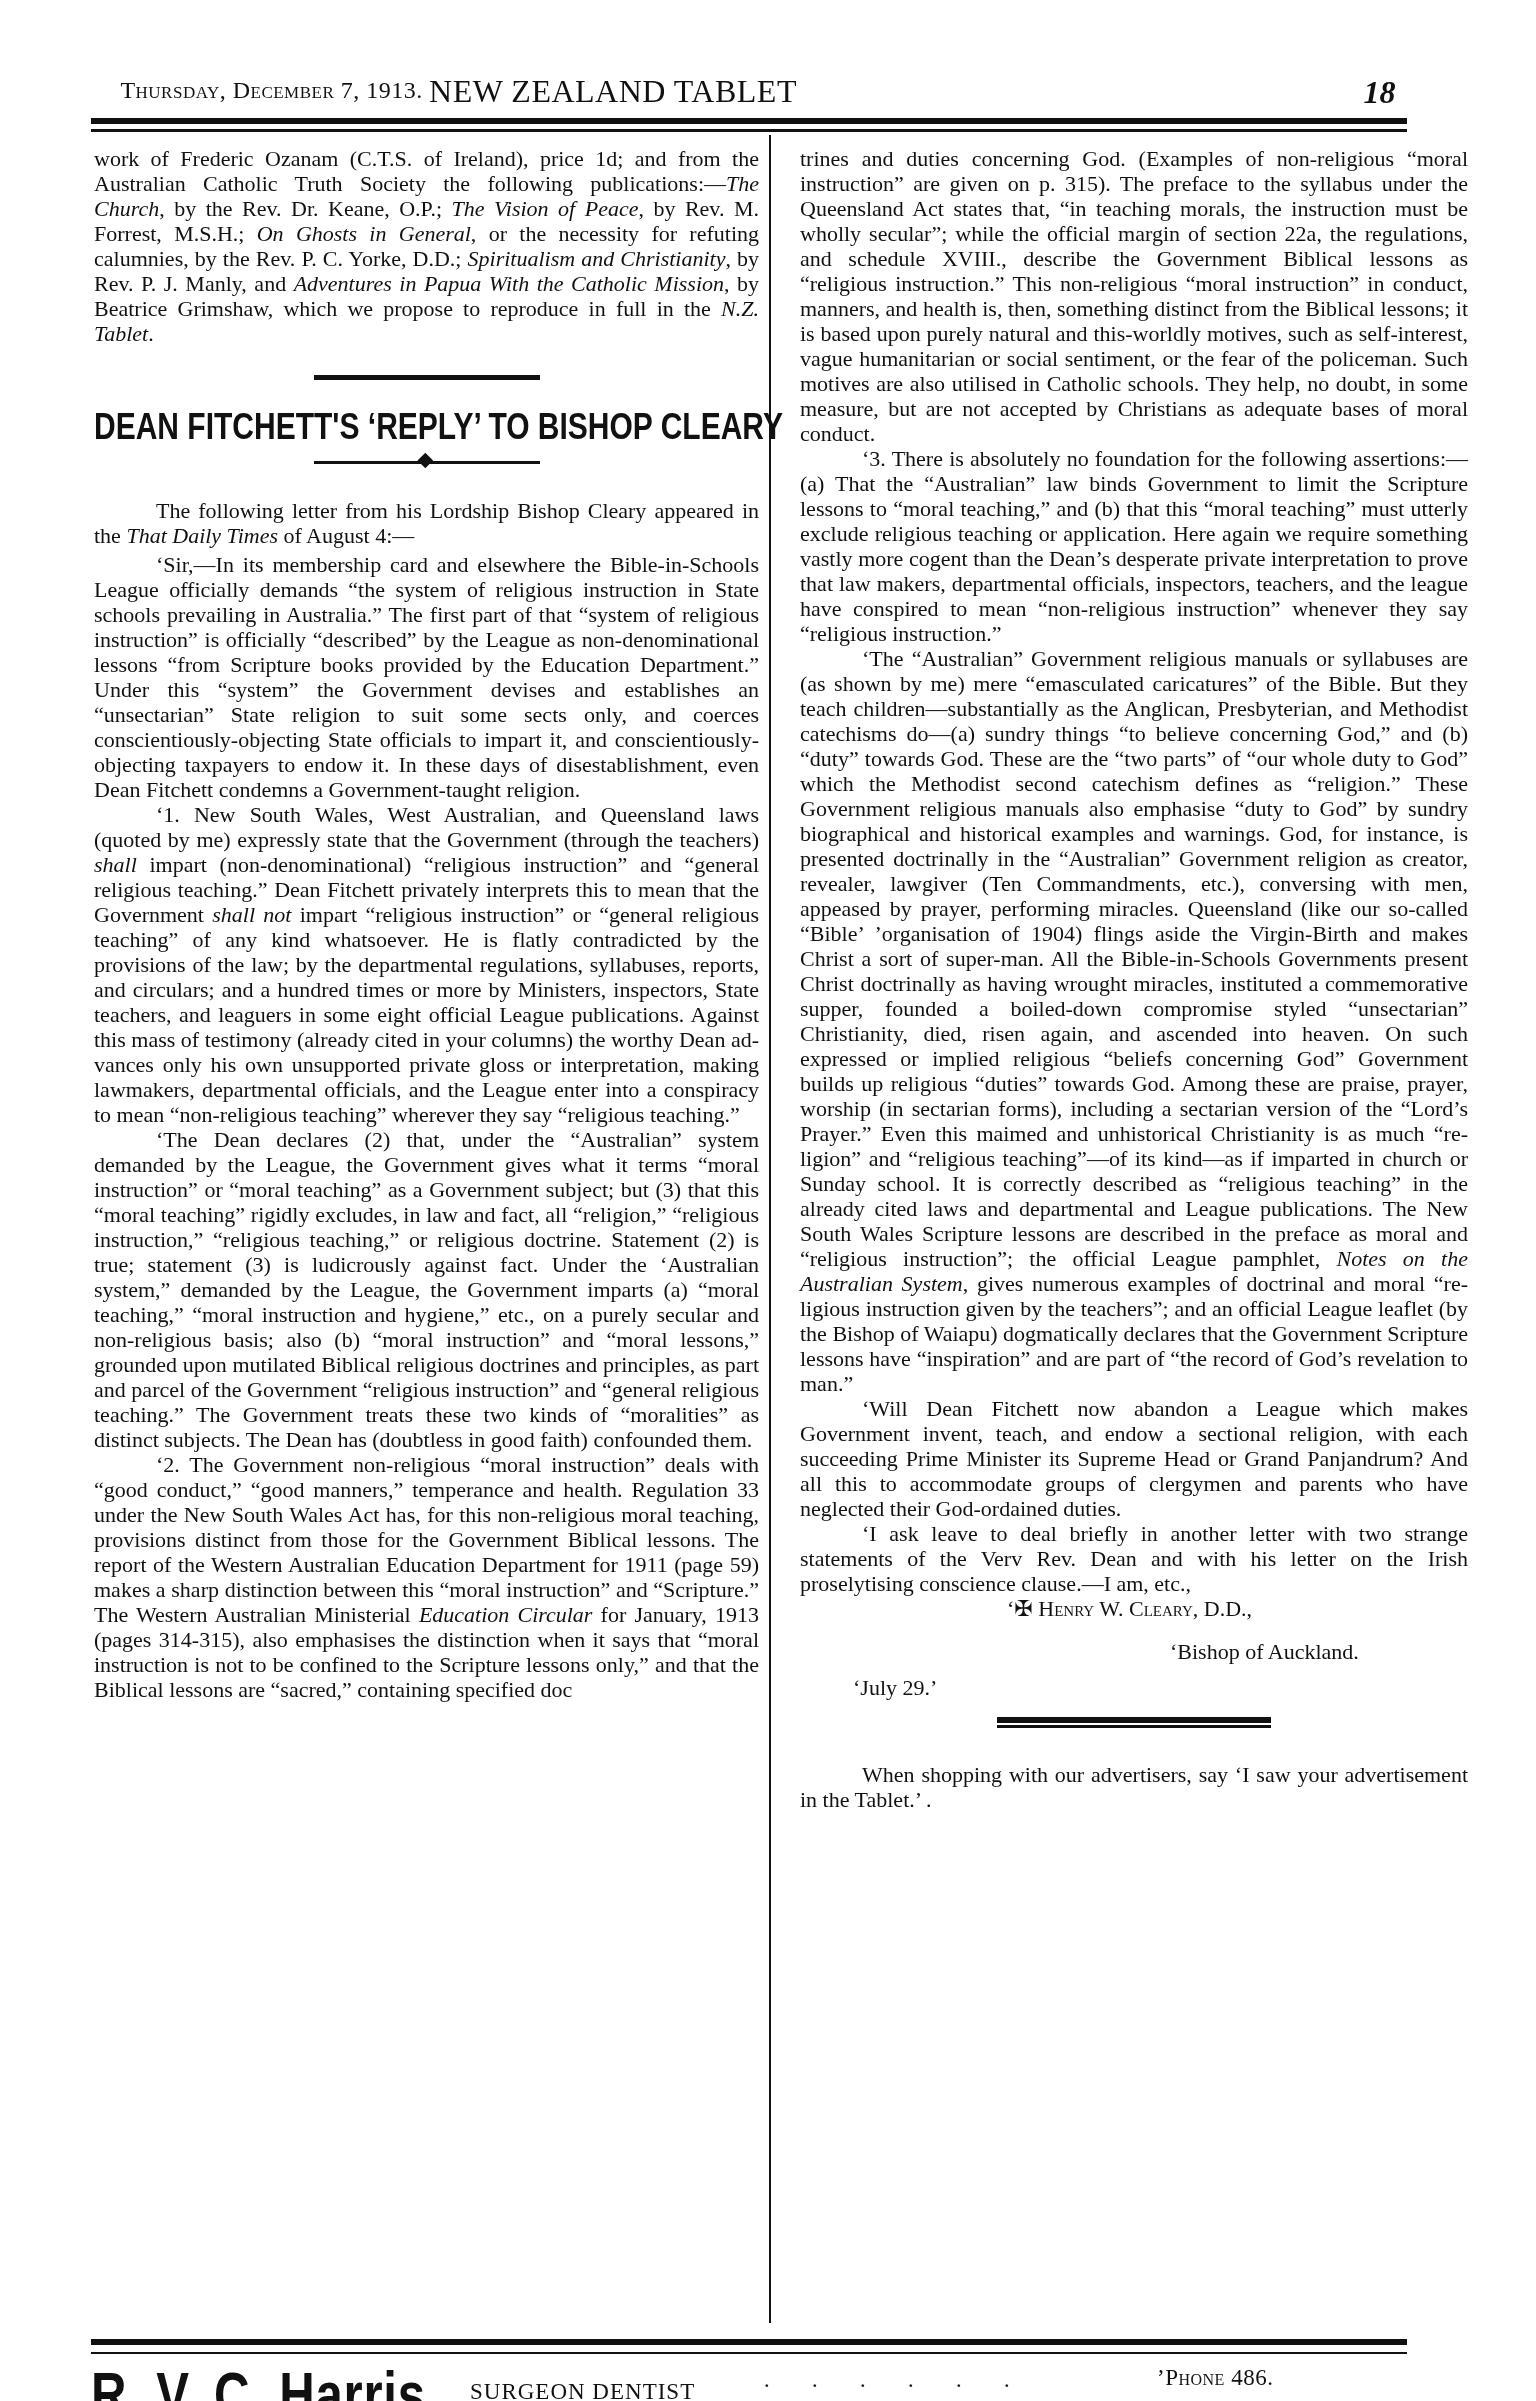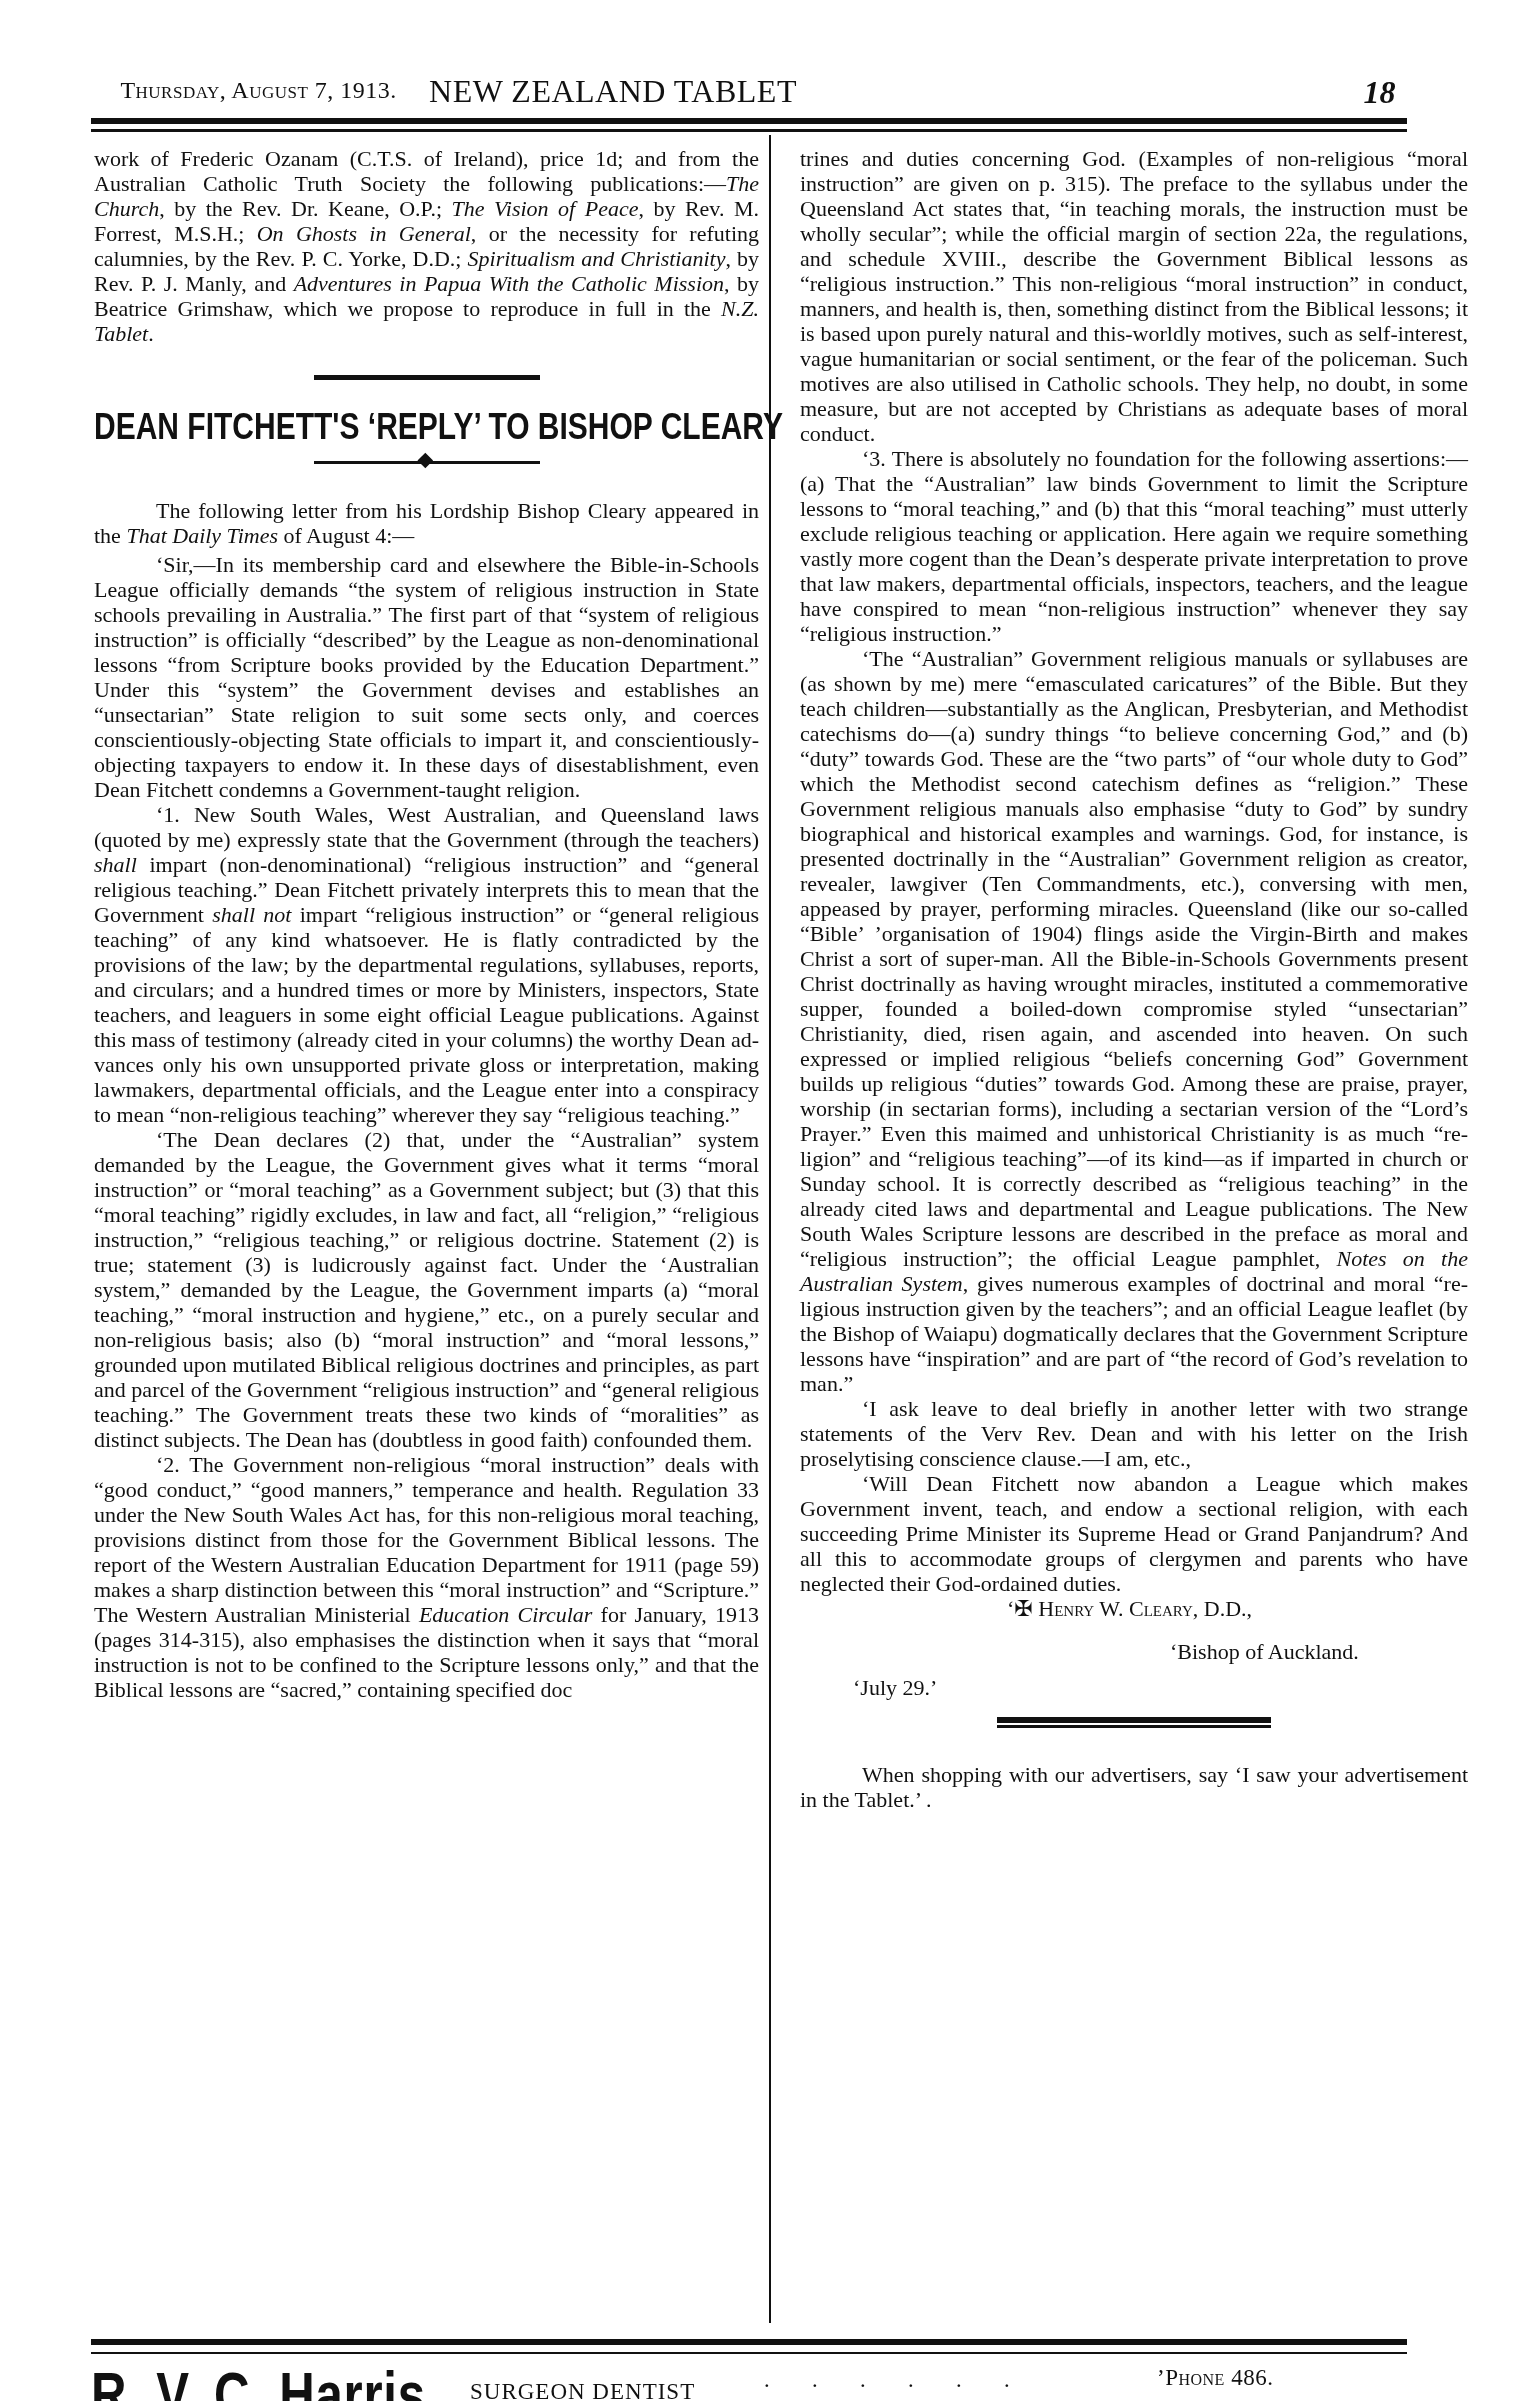--- a/index.html
+++ b/index.html
@@ -67,21 +67,21 @@
   }
   .ad-profession { position: absolute; left: 379px; top: 40px; font-size: 23px; letter-spacing: 1px; }
   .ad-dots { position: absolute; left: 672px; top: 34px; font-size: 23px; letter-spacing: 17.3px; }
   .ad-phone { position: absolute; left: 1066px; top: 26px; font-size: 23px; font-variant: small-caps; letter-spacing: 0.5px; }
   .ad-address { position: absolute; left: 879px; top: 60px; font-size: 24px; font-weight: bold; letter-spacing: 1px; }
 </style>
 </head>
 <body>
 
 <div class="page-header">
-  <span class="hdr-date">Thursday, August 7, 1913.</span>
+  <span class="hdr-date">Thursday, December 7, 1913.</span>
   <span class="hdr-title">NEW ZEALAND TABLET</span>
   <span class="hdr-page">18</span>
 </div>
 <div class="rule-thick" style="top:118px;"></div>
 <div class="rule-thin" style="top:129px;"></div>
 
 <div class="col-divider"></div>
 
 <div class="col col-left">
   <p><span>work of Frederic Ozanam (C.T.S. of Ireland), price 1d; and from the Australian Catholic Truth Society the following publications:—</span><em>The Church</em><span>, by the Rev. Dr. Keane, O.P.; </span><em>The Vision of Peace</em><span>, by Rev. M. Forrest, M.S.H.; </span><em>On Ghosts in General</em><span>, or the necessity for refuting calumnies, by the Rev. P. C. Yorke, D.D.; </span><em>Spiritualism and Christianity</em><span>, by Rev. P. J. Manly, and </span><em>Adventures in Papua With the Catholic Mission</em><span>, by Beatrice Grimshaw, which we propose to reproduce in full in the </span><em>N.Z. Tablet</em><span>.</span></p>
@@ -100,22 +100,22 @@
 
   <p class="indent">‘The Dean declares (2) that, under the “Aus­tralian” system demanded by the League, the Govern­ment gives what it terms “moral instruction” or “moral teaching” as a Government subject; but (3) that this “moral teaching” rigidly excludes, in law and fact, all “religion,” “religious instruction,” “religious teaching,” or religious doctrine. Statement (2) is true; statement (3) is ludicrously against fact. Under the ‘Australian system,” demanded by the League, the Government imparts (a) “moral teaching,” “moral instruction and hygiene,” etc., on a purely secular and non-religious basis; also (b) “moral in­struction” and “moral lessons,” grounded upon muti­lated Biblical religious doctrines and principles, as part and parcel of the Government “religious instruction” and “general religious teaching.” The Government treats these two kinds of “moralities” as distinct subjects. The Dean has (doubtless in good faith) con­founded them.</p>
 
   <p class="indent"><span>‘2. The Government non-religious “moral in­struction” deals with “good conduct,” “good manners,” temperance and health. Regulation 33 under the New South Wales Act has, for this non-religious moral teaching, provisions distinct from those for the Government Biblical lessons. The report of the Western Australian Education Department for 1911 (page 59) makes a sharp distinction between this “moral instruction” and “Scripture.” The Western Aus­tralian Ministerial </span><em>Education Circular</em><span> for January, 1913 (pages 314-315), also emphasises the distinction when it says that “moral instruction is not to be con­fined to the Scripture lessons only,” and that the Biblical lessons are “sacred,” containing specified doc­</span></p>
 </div>
 
 <div class="col col-right">
   <p>trines and duties concerning God. (Examples of non-religious “moral instruction” are given on p. 315). The preface to the syllabus under the Queensland Act states that, “in teaching morals, the instruction must be wholly secular”; while the official margin of section 22a, the regulations, and schedule XVIII., describe the Government Biblical lessons as “religious instruction.” This non-religious “moral instruction” in conduct, manners, and health is, then, something distinct from the Biblical lessons; it is based upon purely natural and this-worldly motives, such as self-interest, vague humanitarian or social sentiment, or the fear of the policeman. Such motives are also utilised in Catholic schools. They help, no doubt, in some measure, but are not accepted by Christians as adequate bases of moral conduct.</p>
   <p class="indent">‘3. There is absolutely no foundation for the fol­lowing assertions:—(a) That the “Australian” law binds Government to limit the Scripture lessons to “moral teaching,” and (b) that this “moral teaching” must utterly exclude religious teaching or application. Here again we require something vastly more cogent than the Dean’s desperate private interpretation to prove that law makers, departmental officials, inspectors, teachers, and the league have conspired to mean “non-religious instruction” whenever they say “religious instruction.”</p>
   <p class="indent"><span>‘The “Australian” Government religious manuals or syllabuses are (as shown by me) mere “emasculated caricatures” of the Bible. But they teach children—substantially as the Anglican, Presbyterian, and Metho­dist catechisms do—(a) sundry things “to believe con­cerning God,” and (b) “duty” towards God. These are the “two parts” of “our whole duty to God” which the Methodist second catechism defines as “re­ligion.” These Government religious manuals also emphasise “duty to God” by sundry biographical and historical examples and warnings. God, for instance, is presented doctrinally in the “Australian” Government religion as creator, revealer, lawgiver (Ten Command­ments, etc.), conversing with men, appeased by prayer, performing miracles. Queensland (like our so-called “Bible’ ’organisation of 1904) flings aside the Virgin-Birth and makes Christ a sort of super-man. All the Bible-in-Schools Governments present Christ doctrinally as having wrought miracles, instituted a commemora­tive supper, founded a boiled-down compromise styled “unsectarian” Christianity, died, risen again, and ascended into heaven. On such expressed or implied religious “beliefs concerning God” Government builds up religious “duties” towards God. Among these are praise, prayer, worship (in sectarian forms), including a sectarian version of the “Lord’s Prayer.” Even this maimed and unhistorical Christianity is as much “re­ligion” and “religious teaching”—of its kind—as if imparted in church or Sunday school. It is correctly described as “religious teaching” in the already cited laws and departmental and League publications. The New South Wales Scripture lessons are described in the preface as moral and “religious instruction”; the official League pamphlet, </span><em>Notes on the Australian System</em><span>, gives numerous examples of doctrinal and moral “re­ligious instruction given by the teachers”; and an official League leaflet (by the Bishop of Waiapu) dog­matically declares that the Government Scripture lessons have “inspiration” and are part of “the record of God’s revelation to man.”</span></p>
+  <p class="indent">‘Will Dean Fitchett now abandon a League which makes Government invent, teach, and endow a sectional religion, with each succeeding Prime Minister its Supreme Head or Grand Panjandrum? And all this to accommodate groups of clergymen and parents who have neglected their God-ordained duties.</p>
   <p class="indent">‘I ask leave to deal briefly in another letter with two strange statements of the Verv Rev. Dean and with his letter on the Irish proselytising conscience clause.—I am, etc.,</p>
-  <p class="indent">‘Will Dean Fitchett now abandon a League which makes Government invent, teach, and endow a sectional religion, with each succeeding Prime Minister its Supreme Head or Grand Panjandrum? And all this to accommodate groups of clergymen and parents who have neglected their God-ordained duties.</p>
   <p class="sig-name">‘✠ Henry W. Cleary, D.D.,</p>
   <p class="sig-title">‘Bishop of Auckland.</p>
   <p class="sig-date">‘July 29.’</p>
 
   <div class="double-rule">
     <div class="a"></div>
       <div class="b"></div>
   </div>
 
   <p class="indent">When shopping with our advertisers, say ‘I saw your advertisement in the Tablet.’ .</p>

